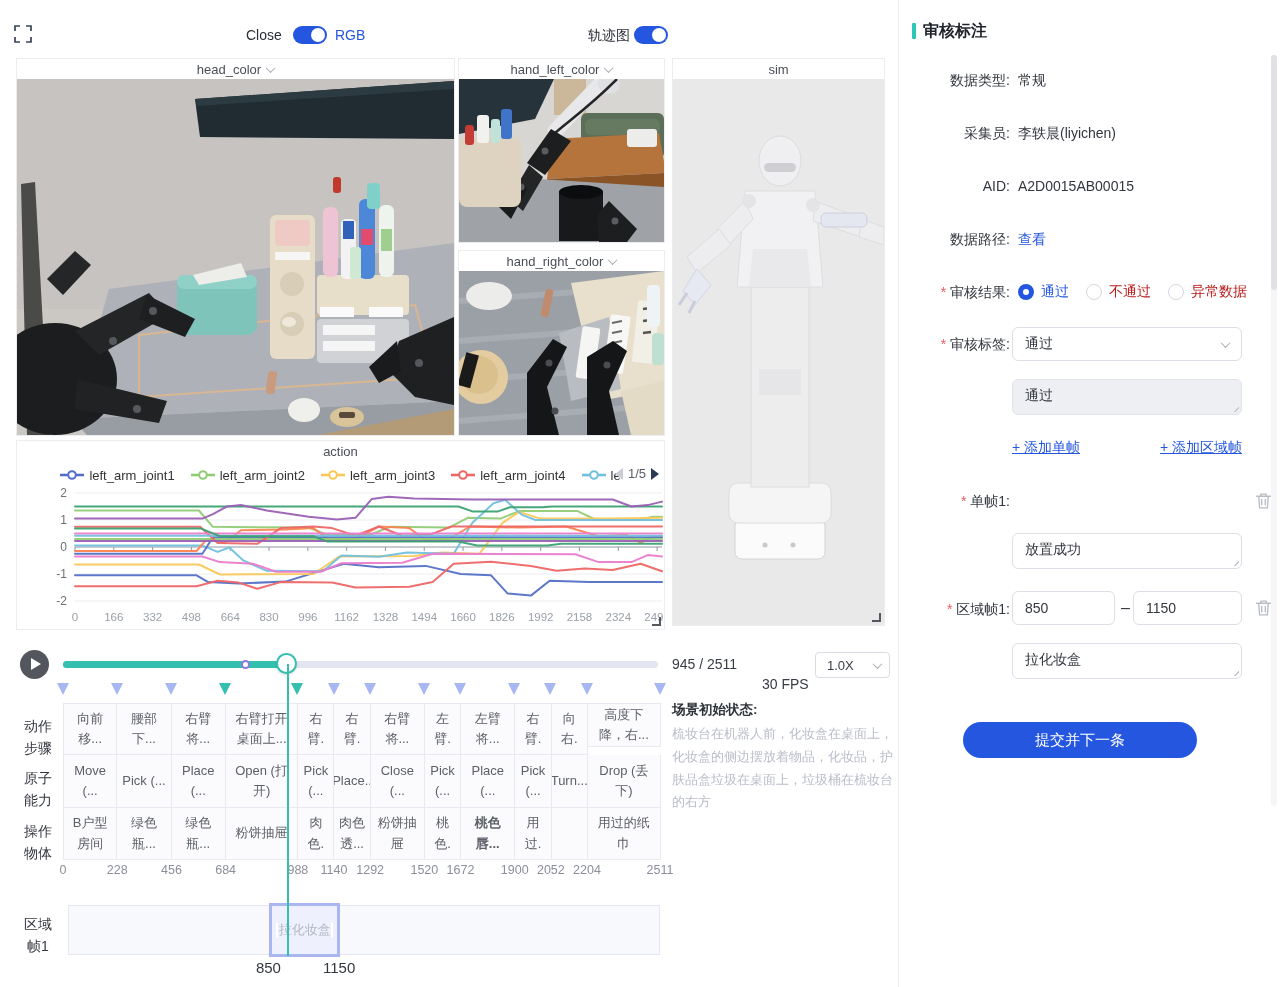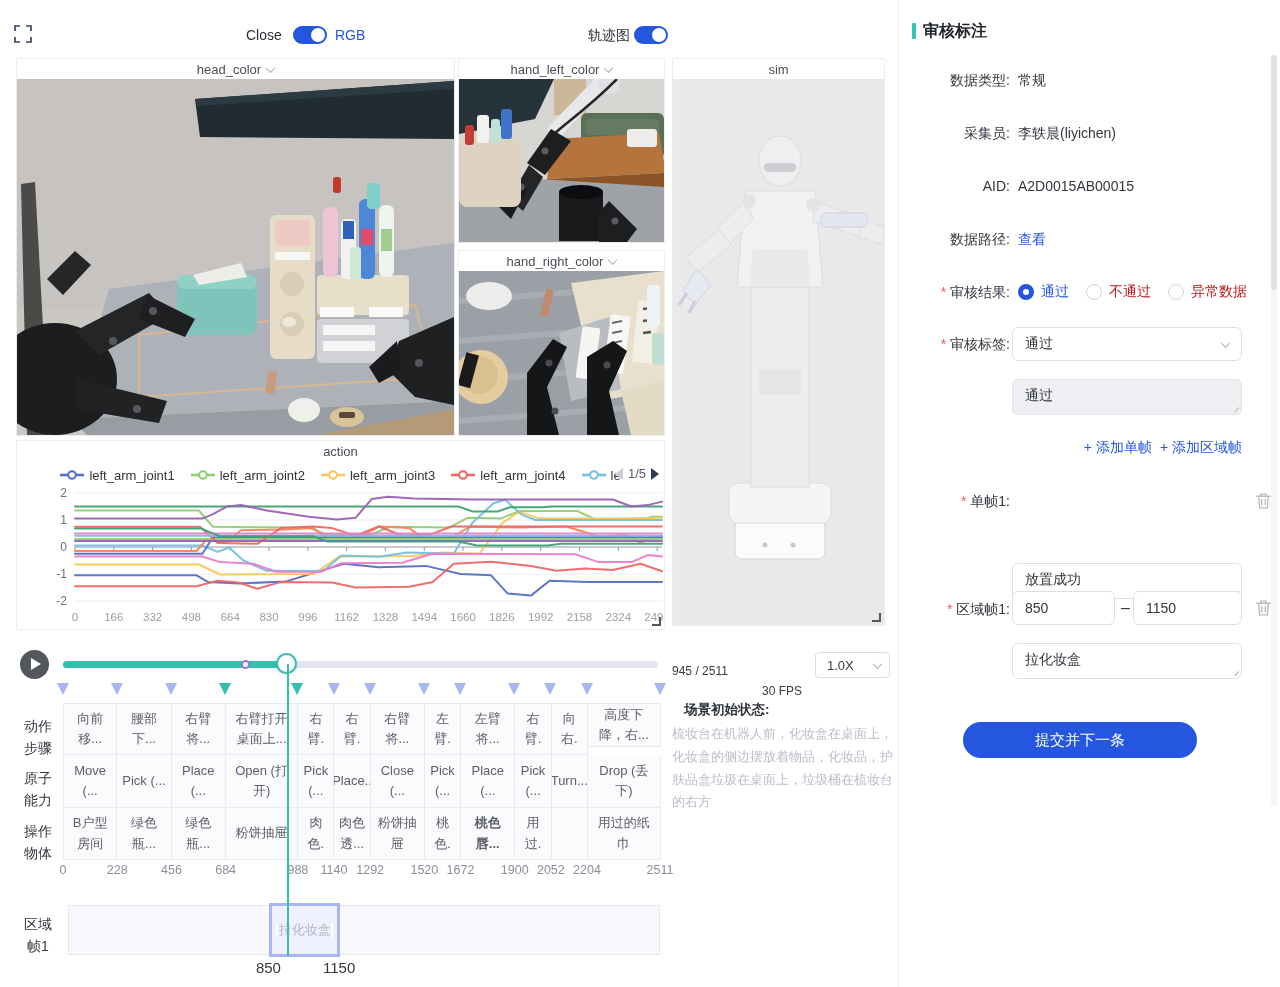--- a/index.html
+++ b/index.html
@@ -29,28 +29,28 @@
   .arr-l { width:0; height:0; border-top:6px solid transparent; border-bottom:6px solid transparent; border-right:8px solid #c8ccd4; cursor:pointer; }
   .arr-r { width:0; height:0; border-top:6px solid transparent; border-bottom:6px solid transparent; border-left:8px solid #2c3a52; cursor:pointer; }
 
   
   .play-btn { left:20px; top:650px; width:29px; height:29px; border-radius:50%; background:#54565e; cursor:pointer; }
   .play-btn .tri { position:absolute; left:11px; top:8px; width:0; height:0; border-top:6.5px solid transparent; border-bottom:6.5px solid transparent; border-left:10px solid #fff; }
   .track { left:63px; top:661px; width:595px; height:7px; border-radius:4px; background:#e3e6f2; cursor:pointer; }
   .track-fill { position:absolute; left:0; top:0; height:7px; border-radius:4px; background:#35bfae; }
   .track-dot { position:absolute; top:-1px; width:9px; height:9px; border-radius:50%; background:#fff; border:2px solid #8b7ae0; }
   .handle { position:absolute; top:653px; width:21px; height:21px; border-radius:50%; background:#fff; border:2.5px solid #35bfae; box-shadow:0 1px 3px rgba(0,0,0,.15); cursor:grab; }
-  .pb-info { font-size:12px; color:#383c44;margin-top:8px; }
+  .pb-info { font-size:14px; color:#383c44; }
   .speed-sel { left:815px; top:652px; width:75px; height:26px; border:1px solid #d9dce3; border-radius:4px; display:flex; align-items:center; padding:0 8px 0 11px; font-size:13px; color:#383c44; cursor:pointer; justify-content:space-between; background:#fff; }
 
   .tri-marker { position:absolute; top:683px; width:0; height:0; border-left:6.5px solid transparent; border-right:6.5px solid transparent; cursor:pointer; }
   .playhead { left:287px; top:664px; width:2px; height:292px; background:#35bfae; z-index:5; }
 
   
-  .scene-title { font-size:13.5px; font-weight:bold; color:#2f333a;margin-left:12px; }
+  .scene-title { font-size:13.5px; font-weight:bold; color:#2f333a; }
   .scene-body { font-size:13px; color:#b9bdc9; line-height:1.75; margin-top:4px; }
 
   
   .row-label { position:absolute; left:17px; width:42px; text-align:center; font-size:14px; color:#33373e; line-height:1.6; }
   .steps-grid { left:63px; top:703px; width:598px; }
   .t-row { display:flex; }
   .t-cell { border:1px solid #e8eaf2; border-left:none; background:#fbfbfd; font-size:13px; color:#5c6068; display:flex; align-items:center; justify-content:center; text-align:center; padding:15px 4px; line-height:1.55; overflow:hidden; cursor:pointer; }
   .t-row .t-cell:first-child { border-left:1px solid #e8eaf2; }
   .t-row + .t-row .t-cell { border-top:none; }
   .axis-lbl { position:absolute; top:863px; transform:translateX(-50%); font-size:12.5px; color:#8b8f99; }
@@ -74,21 +74,21 @@
   .radio-row { left:119px; top:283px; display:flex; align-items:center; gap:17px; }
   .radio-opt { display:flex; align-items:center; gap:7px; font-size:14px; color:#b91c1c; cursor:pointer; }
   .radio { width:16px; height:16px; border-radius:50%; background:#fff; border:1px solid #d4d7de; }
   .radio.sel { border:5px solid #2456e0; }
   .radio-opt.sel-text { color:#2456e0; }
   .inp { position:absolute; height:34px; border:1px solid #dcdfe6; border-radius:6px; background:#fff; font-size:14px; color:#33373e; display:flex; align-items:center; padding:0 12px; }
   .sel-caret { position:absolute; right:12px; top:13px; }
   .tarea { position:absolute; height:36px; border:1px solid #dcdfe6; border-radius:6px; background:#fff; font-size:14px; color:#33373e; padding:7px 12px; }
   .tarea.gray { background:#edeff3; border-color:#e2e4e9; }
   .tarea::after { content:""; position:absolute; right:2px; bottom:2px; width:9px; height:9px; clip-path:polygon(100% 0,100% 100%,0 100%); background:repeating-linear-gradient(135deg,#c2c6ce 0 1.5px,transparent 1.5px 4.5px); }
-  .add-links { left:113px; top:439px; width:230px; display:flex; justify-content:flex-end; gap:8px; font-size:14px; color:#2456e0; }
+  .add-links { left:113px; top:439px; width:230px; display:flex; justify-content:space-between; gap:8px; font-size:14px; color:#2456e0;text-decoration:underline; }
   .trash { position:absolute; width:17px; height:18px; cursor:pointer; }
   .btn-primary { left:64px; top:722px; width:234px; height:36px; border-radius:18px; background:#2456e0; color:#fff; font-size:15px; display:flex; align-items:center; justify-content:center; cursor:pointer; }
   .btn-secondary { left:64px; top:779px; width:234px; height:36px; border-radius:18px; background:#eef3ff; border:1px solid #b9c9f7; color:#2456e0; font-size:15px; display:flex; align-items:center; justify-content:center; cursor:pointer; }
   .scrollbar { left:372px; top:55px; width:6px; height:751px; background:#f6f6f8; border-radius:3px; }
   .scroll-thumb { position:absolute; left:0; top:0; width:6px; height:235px; background:#e0e0e5; border-radius:3px; }
 </style>
 </head>
 <body>
 
 <div class="app">
@@ -518,21 +518,21 @@
 
     <div class="add-links r-abs">
       <span class="link">+ 添加单帧</span>
       <span class="link">+ 添加区域帧</span>
     </div>
 
     <span class="r-abs f-label req" style="top:493px;">单帧1:</span>
     <svg class="trash" style="left:356px;top:492px;" viewBox="0 0 16 17">
       <path d="M1.5 4h13M5.5 4V2h5v2M3.5 4l.8 11h7.4l.8-11M6.3 7v5M9.7 7v5" fill="none" stroke="#b8bcc4" stroke-width="1.3" stroke-linecap="round"></path>
     </svg>
-    <div class="tarea" style="left:113px;top:563px;width:230px;">放置成功</div>
+    <div class="tarea" style="left:113px;top:533px;width:230px;">放置成功</div>
 
     <span class="r-abs f-label req" style="top:601px;">区域帧1:</span>
     <div class="inp" style="left:113px;top:591px;width:103px;">
         <span>850</span>
       </div>
     <span class="r-abs" style="left:222px;top:599px;color:#33373e;">–</span>
     <div class="inp" style="left:234px;top:591px;width:109px;">
         <span>1150</span>
       </div>
     <svg class="trash" style="left:356px;top:599px;" viewBox="0 0 16 17">

